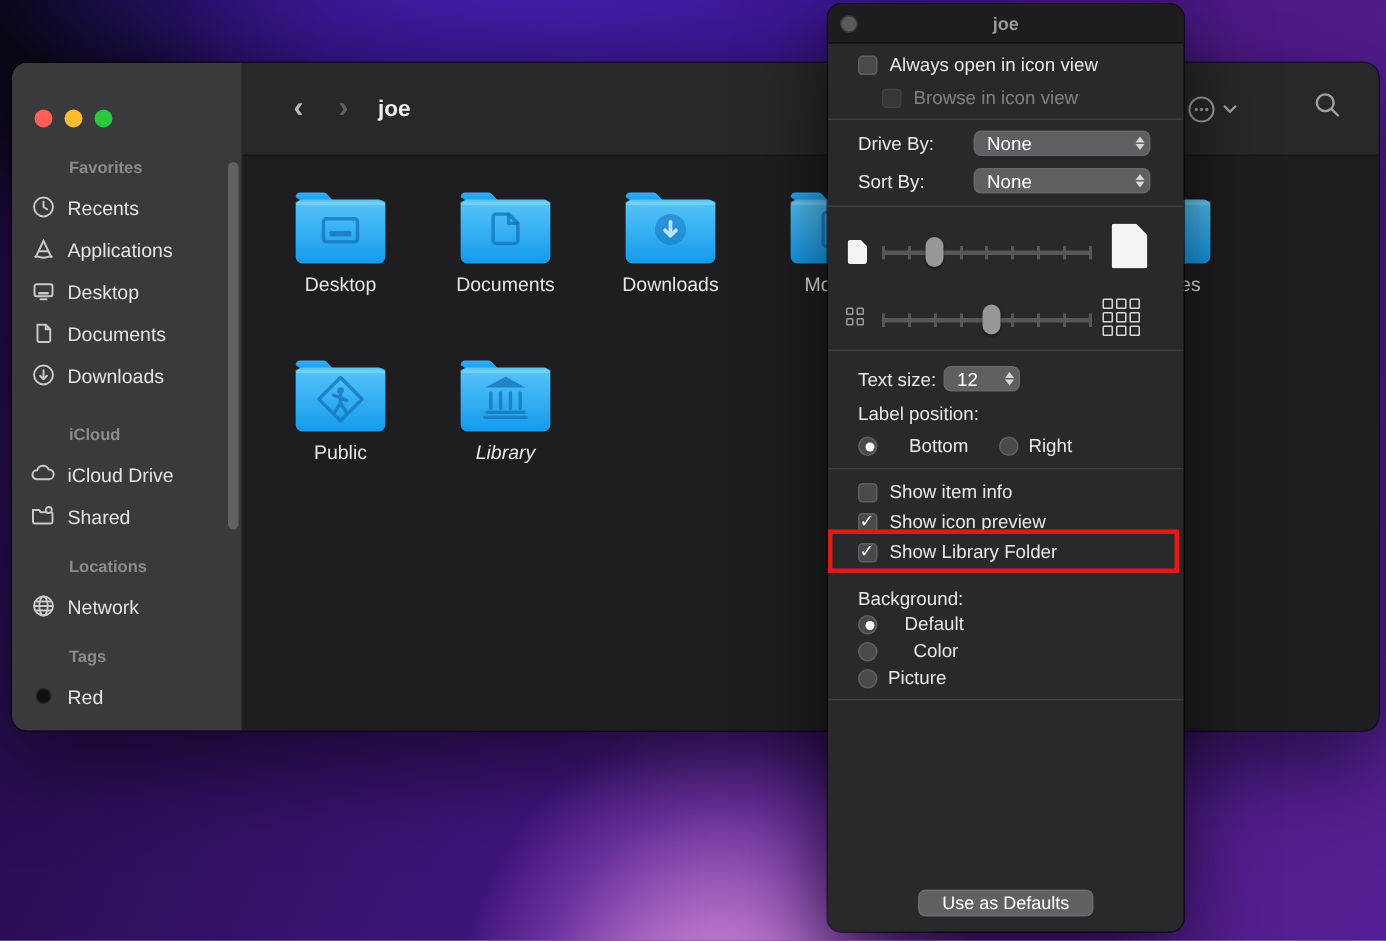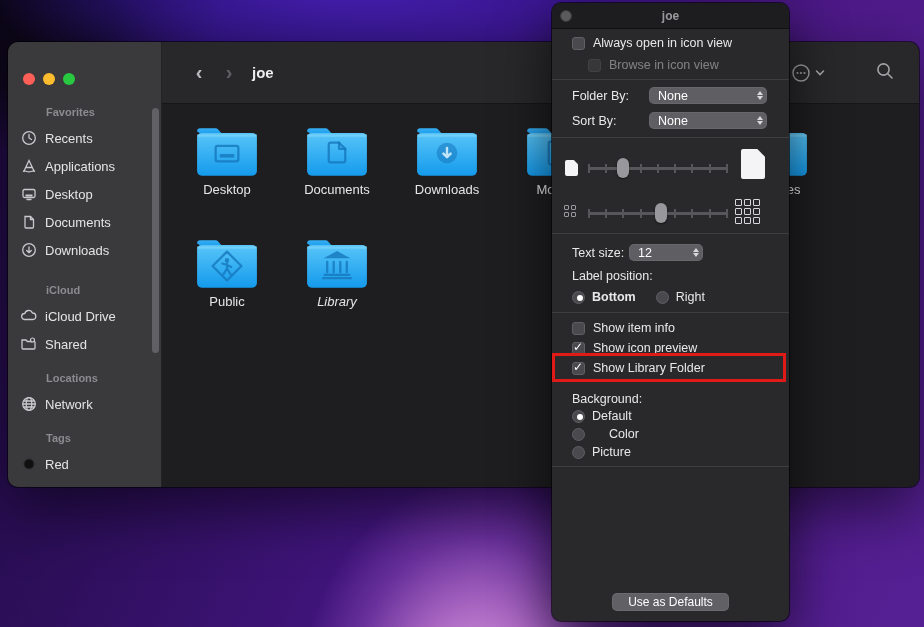--- a/index.html
+++ b/index.html
@@ -375,21 +375,21 @@
     <span class="p-label" style="margin-left:8px;">Browse in icon view</span>
   </div>
   <div class="p-row" style="top:33px; left:20px;">
     <span class="cb"></span>
     <span class="p-label" style="margin-left:8px;">Always open in icon view</span>
   </div>
 
   <div class="p-div" style="top:76px;"></div>
 
   <div class="p-row" style="top:84px; left:20px; height:18px;">
-    <span class="p-label">Folder By:</span>
+    <span class="p-label">Drive By:</span>
   </div>
   <div class="dropdown" style="position:absolute; left:97px; top:84px; width:118px;">
     <span>None</span>
     <span class="stepper">
         <i class="up"></i>
         <i class="dn"></i>
       </span>
   </div>
   <div class="p-row" style="top:109px; left:20px; height:18px;">
     <span class="p-label">Sort By:</span>
@@ -433,34 +433,34 @@
     <i style="width:7px;height:7px;"></i>
       <i style="width:7px;height:7px;"></i>
       <i style="width:7px;height:7px;"></i>
   </div>
 
   <div class="p-div" style="top:230px;"></div>
 
   <div class="p-row" style="top:241px; left:20px; height:18px;">
     <span class="p-label">Text size:</span>
   </div>
-  <div class="dropdown" style="position:absolute; left:77px; top:241px; width:74px;">
+  <div class="dropdown" style="position:absolute; left:77px; top:241px; width:51px;">
     <span>12</span>
     <span class="stepper">
         <i class="up"></i>
         <i class="dn"></i>
       </span>
   </div>
 
   <div class="p-row" style="top:266px; left:20px;">
     <span class="p-label">Label position:</span>
   </div>
   <div class="p-row" style="top:287px; left:20px;">
     <span class="radio on"></span>
-    <span class="p-label" style="margin-left:7px;font-weight:bold;">Bottom</span>
+    <span class="p-label" style="margin-left:21px;">Bottom</span>
     <span class="radio" style="margin-left:20px;"></span>
     <span class="p-label" style="margin-left:7px;">Right</span>
   </div>
 
   <div class="p-div" style="top:309px;"></div>
 
   <div class="p-row" style="top:318px; left:20px;">
     <span class="cb"></span>
     <span class="p-label" style="margin-left:8px;">Show item info</span>
   </div>
@@ -476,21 +476,21 @@
       </span>
     <span class="p-label" style="margin-left:8px;">Show Library Folder</span>
   </div>
   <div class="highlight-box"></div>
 
   <div class="p-row" style="top:389px; left:20px;">
     <span class="p-label">Background:</span>
   </div>
   <div class="p-row" style="top:406px; left:20px;">
     <span class="radio on"></span>
-    <span class="p-label" style="margin-left:7px;">Default</span>
+    <span class="p-label" style="margin-left:18px;">Default</span>
   </div>
   <div class="p-row" style="top:424px; left:20px;gap:17px;">
     <span class="radio"></span>
     <span class="p-label" style="margin-left:7px;">Color</span>
   </div>
   <div class="p-row" style="top:442px; left:20px;">
     <span class="radio"></span>
     <span class="p-label" style="margin-left:7px;">Picture</span>
   </div>
 

